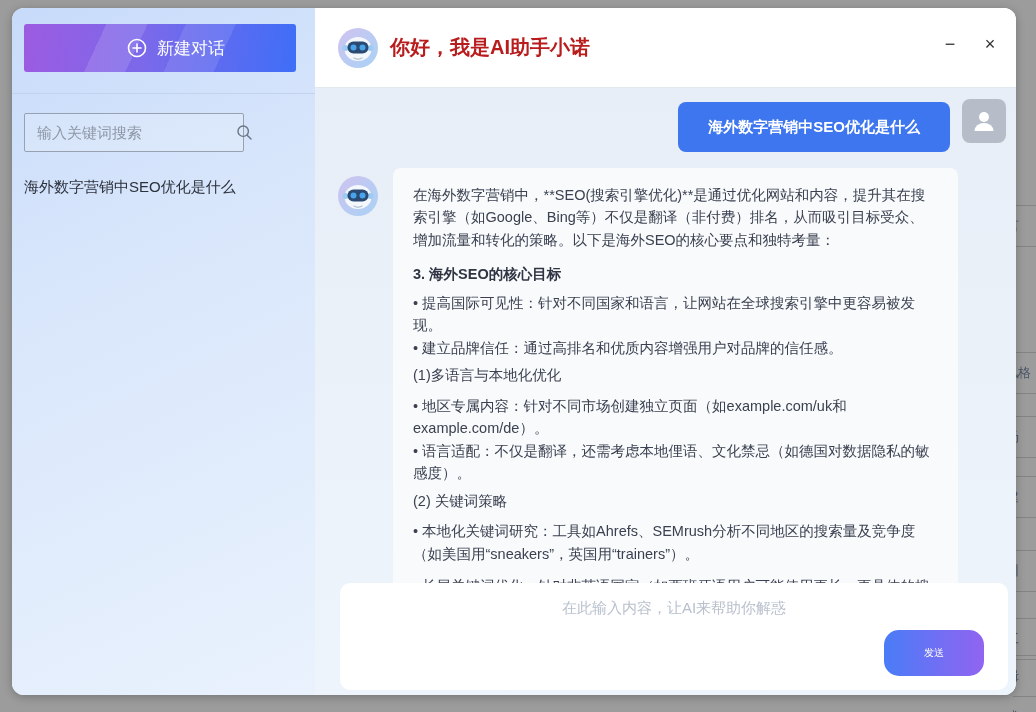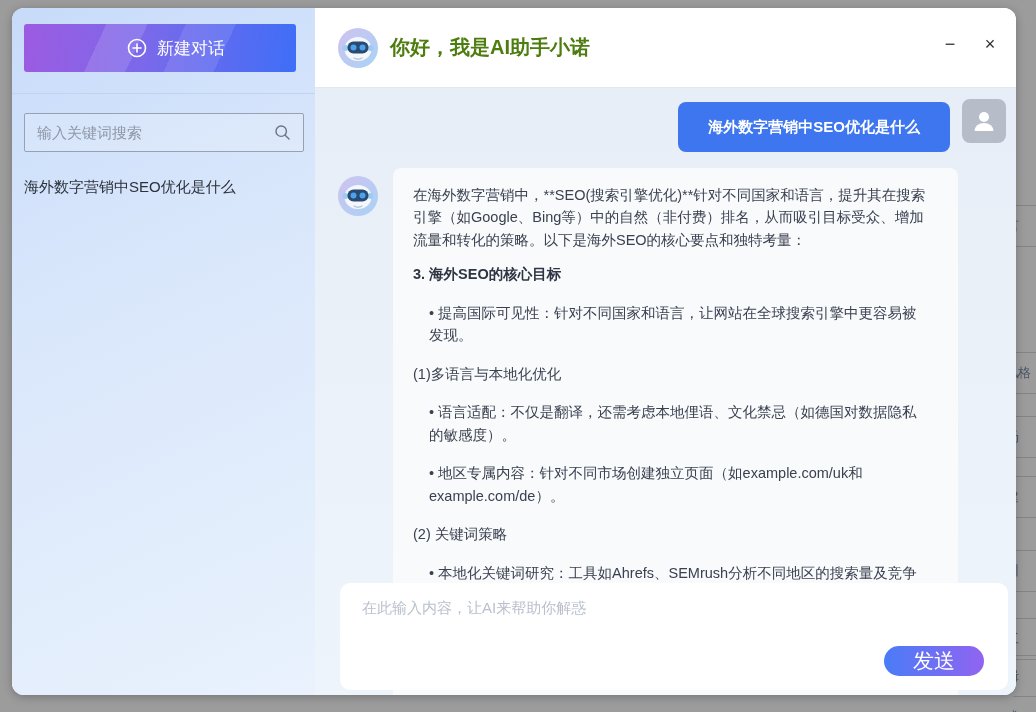--- a/index.html
+++ b/index.html
@@ -38,21 +38,21 @@
     background:
       linear-gradient(115deg, rgba(255,255,255,0) 28%, rgba(255,255,255,.13) 28%, rgba(255,255,255,.13) 42%, rgba(255,255,255,0) 42%, rgba(255,255,255,0) 55%, rgba(255,255,255,.10) 55%, rgba(255,255,255,.10) 72%, rgba(255,255,255,0) 72%),
       linear-gradient(95deg,#9c5be1 0%,#7a69ea 45%,#3f6ef7 100%);
     color:#fff; font-size:17px;
     display:flex; align-items:center; justify-content:center; gap:10px;
     font-family:inherit;
     padding-left:32px;
   }
   .sidebar-divider { position:absolute; left:0; right:0; top:85px; height:1px; background:#c2d3ee; }
   .search-box {
-    position:absolute; left:12px; top:105px; width:280px; height:39px;
+    position:absolute; left:12px; top:105px; width:220px; height:39px;
     border:1px solid #98a1b0; border-radius:2px;
     background:rgba(255,255,255,.18);
     display:flex; align-items:center; padding:0 12px; gap:0;
   }
   .search-box input {
     flex:1; border:none; outline:none; background:transparent;
     font-size:15px; color:#333a46; font-family:inherit;
   }
   .search-box input::placeholder { color:#8e97a6; }
   .conv-list { position:absolute; left:0; right:0; top:160px; }
@@ -61,21 +61,21 @@
     white-space:nowrap; overflow:hidden; text-overflow:ellipsis;
   }
 
   
   .main { position:absolute; left:303px; top:0; right:0; bottom:0; }
   .chat-header {
     position:absolute; left:0; right:0; top:0; height:80px; background:#fff;
     border-bottom:1px solid #e2e8f0;
     display:flex; align-items:center; padding-left:23px; gap:12px;
   }
-  .header-title { font-size:20px; font-weight:bold; color:#4d7c0f; }
+  .header-title { font-size:20px; font-weight:bold; color:#b91c1c; }
   .win-controls { position:absolute; right:14px; top:24px; display:flex; gap:16px; }
   .win-btn {
     width:24px; height:24px; border:none; background:transparent; cursor:pointer;
     font-size:18px; color:#2f2f2f; line-height:24px; font-family:inherit; padding:0;
   }
 
   .chat-body {
     position:absolute; left:0; right:0; top:80px; bottom:0;
     background:linear-gradient(180deg,#e7eef7 0%,#ebf2f9 60%,#eef4fb 100%);
   }
@@ -97,39 +97,39 @@
 
   .ai-bubble {
     position:absolute; left:78px; right:58px; top:80px;
     background:#f8fafc; border-radius:8px;
     padding:16px 20px 18px 20px;
     color:#3b4150; font-size:14.5px; line-height:1.55;
   }
   .blk-p { margin:0 0 4px 0; }
   .blk-h { font-weight:bold; color:#2f3542; margin:12px 0 6px 0; }
   .blk-sub { margin:5px 0 8px 0; }
-  .blk-bullet { margin:16px; }
+  .blk-bullet { margin:0; }
   .blk-bullet::before { content:"• "; }
   .blk-gap { margin-top:10px; }
 
   .composer {
     position:absolute; left:25px; right:8px; top:495px; height:107px;
     background:#fff; border-radius:10px;
   }
   .composer textarea {
     position:absolute; left:0; top:0; right:0; height:58px;
     border:none; outline:none; resize:none; background:transparent;
-    padding:16px 22px; font-size:15px; color:#333a46; font-family:inherit;
+    padding:16px 22px; font-size:15px; color:#333a46; font-family:inherit;text-align:center;
   }
   .composer textarea::placeholder { color:#b9c1cd; }
   .send-btn {
-    position:absolute; right:24px; bottom:14px; width:100px; height:30px;
+    position:absolute; right:24px; bottom:14px; width:100px; height:46px;
     border:none; border-radius:15px; cursor:pointer;
     background:linear-gradient(90deg,#4a7cf7 0%,#9164f1 100%);
-    color:#fff; font-size:21px; font-family:inherit;
+    color:#fff; font-size:10px; font-family:inherit;
     display:flex; align-items:center; justify-content:center;
   }
 </style>
 </head>
 <body>
 
 <div id="frag-layer">
     <div class="bg-frag" style="top: 205px;">言</div>
     <div class="bg-frag" style="top: 352px;">风格</div>
     <div class="bg-frag" style="top: 416px;">汤</div>
@@ -217,26 +217,27 @@
           <circle cx="7.5" cy="20" r="3" fill="#9ecbf2"></circle>
           <circle cx="32.5" cy="20" r="3" fill="#9ecbf2"></circle>
           <rect x="9.5" y="13.5" width="21" height="12" rx="6" fill="#2a4a74"></rect>
           <circle cx="15.5" cy="19.5" r="3" fill="#4aa3e8"></circle>
           <circle cx="24.5" cy="19.5" r="3" fill="#4aa3e8"></circle>
           <path d="M16 30 q4 2.5 8 0" stroke="#b9c6d6" stroke-width="1.4" fill="none" stroke-linecap="round"></path>
         </svg>
       </span>
 
       <div class="ai-bubble" id="ai-blocks">
-          <div class="blk-p">在海外数字营销中，**SEO(搜索引擎优化)**针对不同国家和语言，提升其在搜索引擎（如Google、Bing等）中的自然（非付费）排名，从而吸引目标受众、增加流量和转化的策略。以下是海外SEO的核心要点和独特考量：</div>
+          <div class="blk-p">在海外数字营销中，**SEO(搜索引擎优化)**是通过优化网站和内容，提升其在搜索引擎（如Google、Bing等）不仅是翻译（非付费）排名，从而吸引目标受众、增加流量和转化的策略。以下是海外SEO的核心要点和独特考量：</div>
           <div class="blk-h">3. 海外SEO的核心目标</div>
           <div class="blk-bullet">提高国际可见性：针对不同国家和语言，让网站在全球搜索引擎中更容易被发现。</div>
+          <div class="blk-bullet">建立品牌信任：通过高排名和优质内容增强用户对品牌的信任感。</div>
           <div class="blk-sub">(1)多语言与本地化优化</div>
+          <div class="blk-bullet">地区专属内容：针对不同市场创建独立页面（如example.com/uk和example.com/de）。</div>
           <div class="blk-bullet">语言适配：不仅是翻译，还需考虑本地俚语、文化禁忌（如德国对数据隐私的敏感度）。</div>
-          <div class="blk-bullet">地区专属内容：针对不同市场创建独立页面（如example.com/uk和example.com/de）。</div>
           <div class="blk-sub">(2) 关键词策略</div>
           <div class="blk-bullet">本地化关键词研究：工具如Ahrefs、SEMrush分析不同地区的搜索量及竞争度（如美国用“sneakers”，英国用“trainers”）。</div>
           <div class="blk-bullet blk-gap">长尾关键词优化：针对非英语国家（如西班牙语用户可能使用更长、更具体的搜索词）</div>
         </div>
 
       <div class="composer">
         <textarea placeholder="在此输入内容，让AI来帮助你解惑" style=""></textarea>
         <button class="send-btn">发送</button>
       </div>
 

